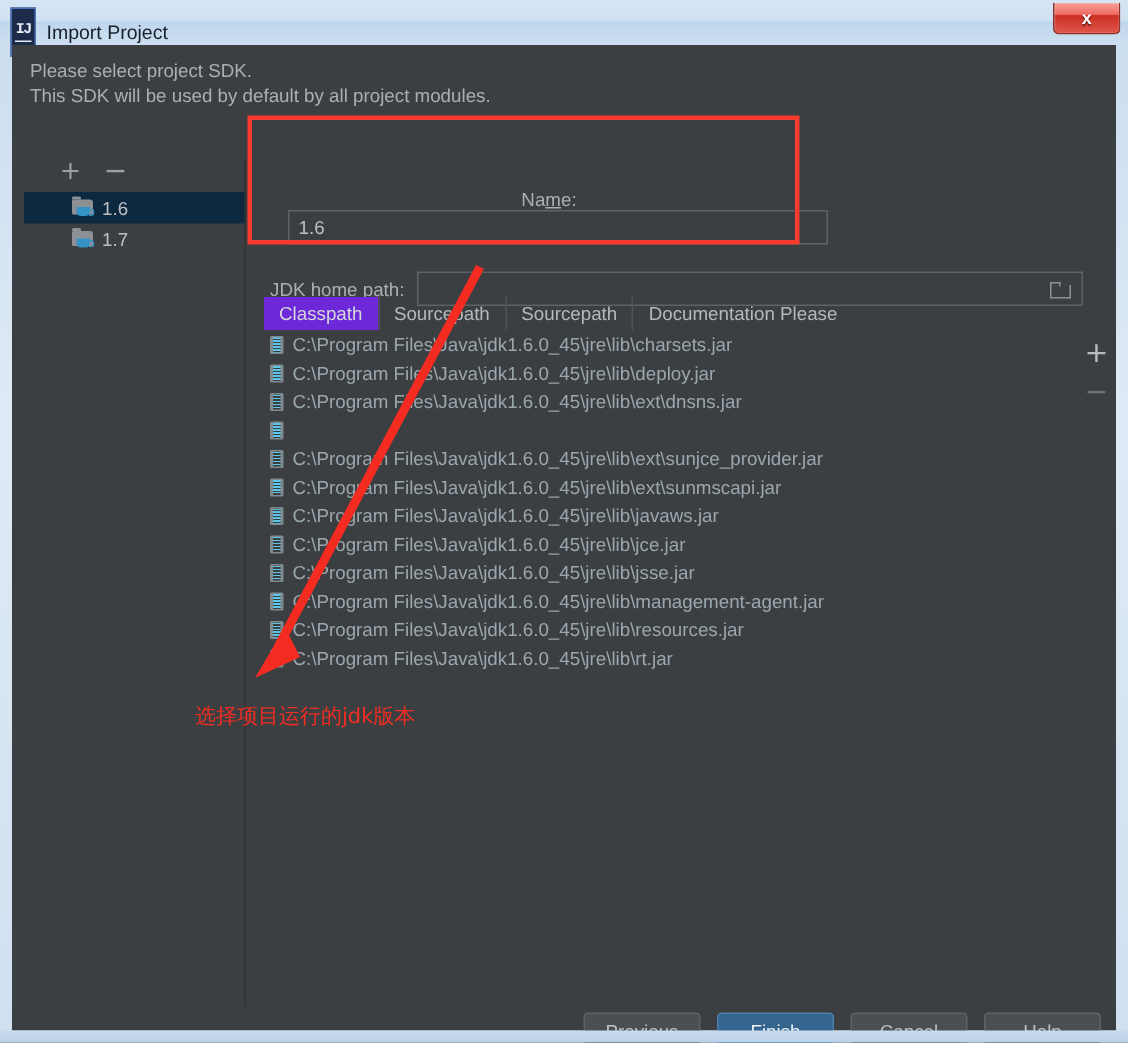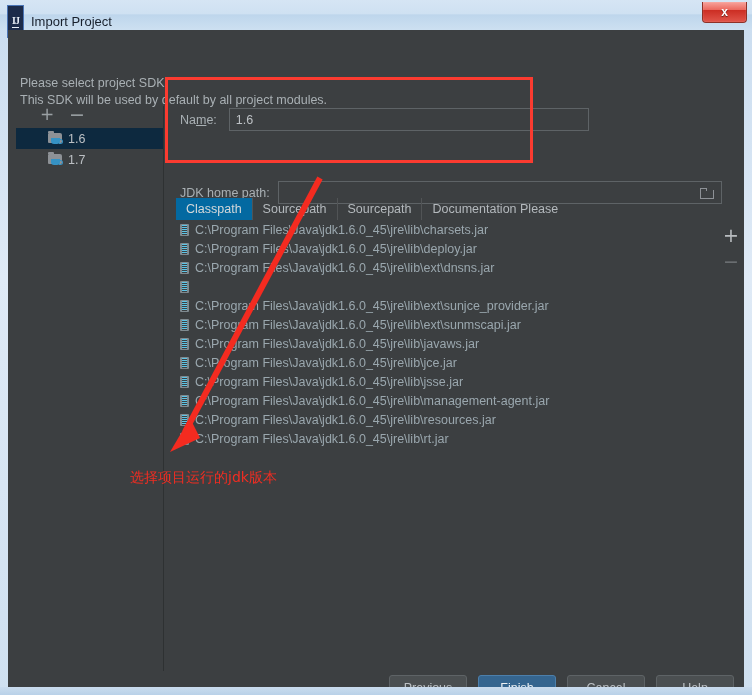--- a/index.html
+++ b/index.html
@@ -18,21 +18,21 @@
   .titlebar{
     position:absolute;left:0;top:0;width:752px;height:30px;
     background:linear-gradient(to bottom,#d6e5f4 0%,#cfe1f2 45%,#bed6ec 50%,#cde0f1 100%);
   }
   .title-left{
     position:absolute;left:7px;top:5px;display:flex;align-items:center;gap:7px;
   }
   .app-icon{
     width:17px;height:33px;background:#1c2b4a;border:1px solid #4a74b5;
     display:flex;align-items:center;justify-content:center;
-    font-size:10px;color:#e8eef7;font-family:Liberation Serif, serif;
+    font-size:10px;color:#e8eef7;font-family:Liberation Mono, monospace;
     font-weight:bold;line-height:1;letter-spacing:-1px;box-sizing:border-box;
   }
   .app-icon span{border-bottom:1.5px solid #e8eef7;padding-bottom:1px;}
   .title-text{
     font-size:13px;color:#18202c;white-space:nowrap;
   }
   .close-btn{
     position:absolute;right:5px;top:2px;width:45px;height:21px;
     border-radius:0 0 4px 4px;
     background:linear-gradient(to bottom,#f7a39c 0%,#ec6a60 38%,#cc2e24 42%,#e0554a 100%);
@@ -45,21 +45,20 @@
     box-sizing:border-box;
   }
   
   .body{
     position:absolute;left:8px;top:30px;width:736px;height:657px;
     background:#3c3f41;box-sizing:border-box;
   }
   .hint{
     position:absolute;left:12px;top:9px;font-size:12.5px;color:#a9b0b4;
     line-height:17px;
-    margin-top:36px;
   }
   
   .tree-toolbar{
     position:absolute;left:14px;top:76px;width:140px;height:20px;
   }
   .tb-btn{
     position:absolute;top:0;width:18px;height:18px;
     color:#9aa0a4;font-size:17px;line-height:16px;text-align:center;
     font-family:"DejaVu Sans",sans-serif;
   }
@@ -120,21 +119,21 @@
   
   .tabs{
     position:absolute;left:168px;top:168px;display:flex;align-items:flex-end;
     height:22px;
   }
   .tab{
     height:22px;padding:0 10px;display:flex;align-items:center;
     font-size:12.5px;color:#b4b9bd;box-sizing:border-box;
     border-right:1px solid #515456;
   }
-  .tab.active{background:#0369a1;color:#d4d8da;}
+  .tab.active{background:#6d28d9;color:#d4d8da;}
   
   .listpanel{
     position:absolute;left:164px;top:190px;width:543px;height:448px;
     background:#3c3f41;
   }
   .list-item{
     height:19px;display:flex;align-items:center;padding-left:8px;
     font-size:12.5px;color:#9aa7ae;box-sizing:border-box;
   }
   .jar-icon{
@@ -229,21 +228,21 @@
         <span class="jdk-icon">
           <span class="fold"></span>
             <span class="cup"></span>
         </span>
         <span>1.7</span>
       </div>
     </div>
 
     <div class="vsep"></div>
 
-    <div class="field-row" style="left:172px;top:78px;">
+    <div class="field-row" style="left:172px;top:96px;flex-direction:column;">
       <span class="field-label"><span>Na</span><u>m</u><span>e:</span></span>
       <span class="textbox" style="margin-left:12px;width:360px;">1.6</span>
     </div>
 
     <div class="field-row" style="left:172px;top:151px;">
       <span class="field-label">JDK home path:</span>
       <span class="textbox" style="margin-left:8px;width:444px;">
         <span class="browse-icon">
           <span class="b1"></span>
             <span class="b2"></span>

